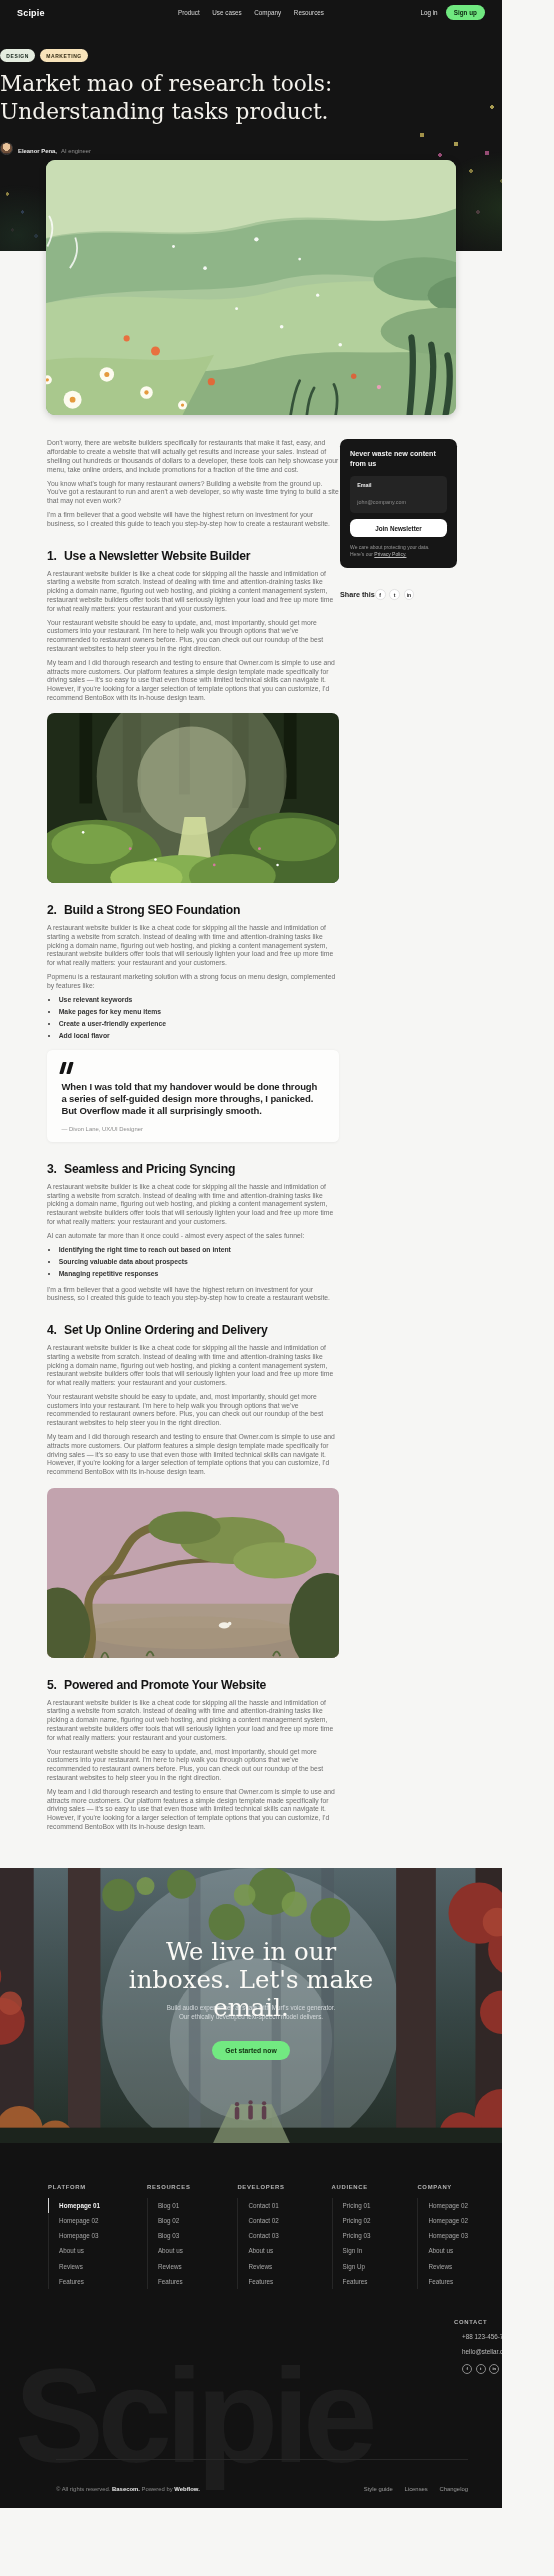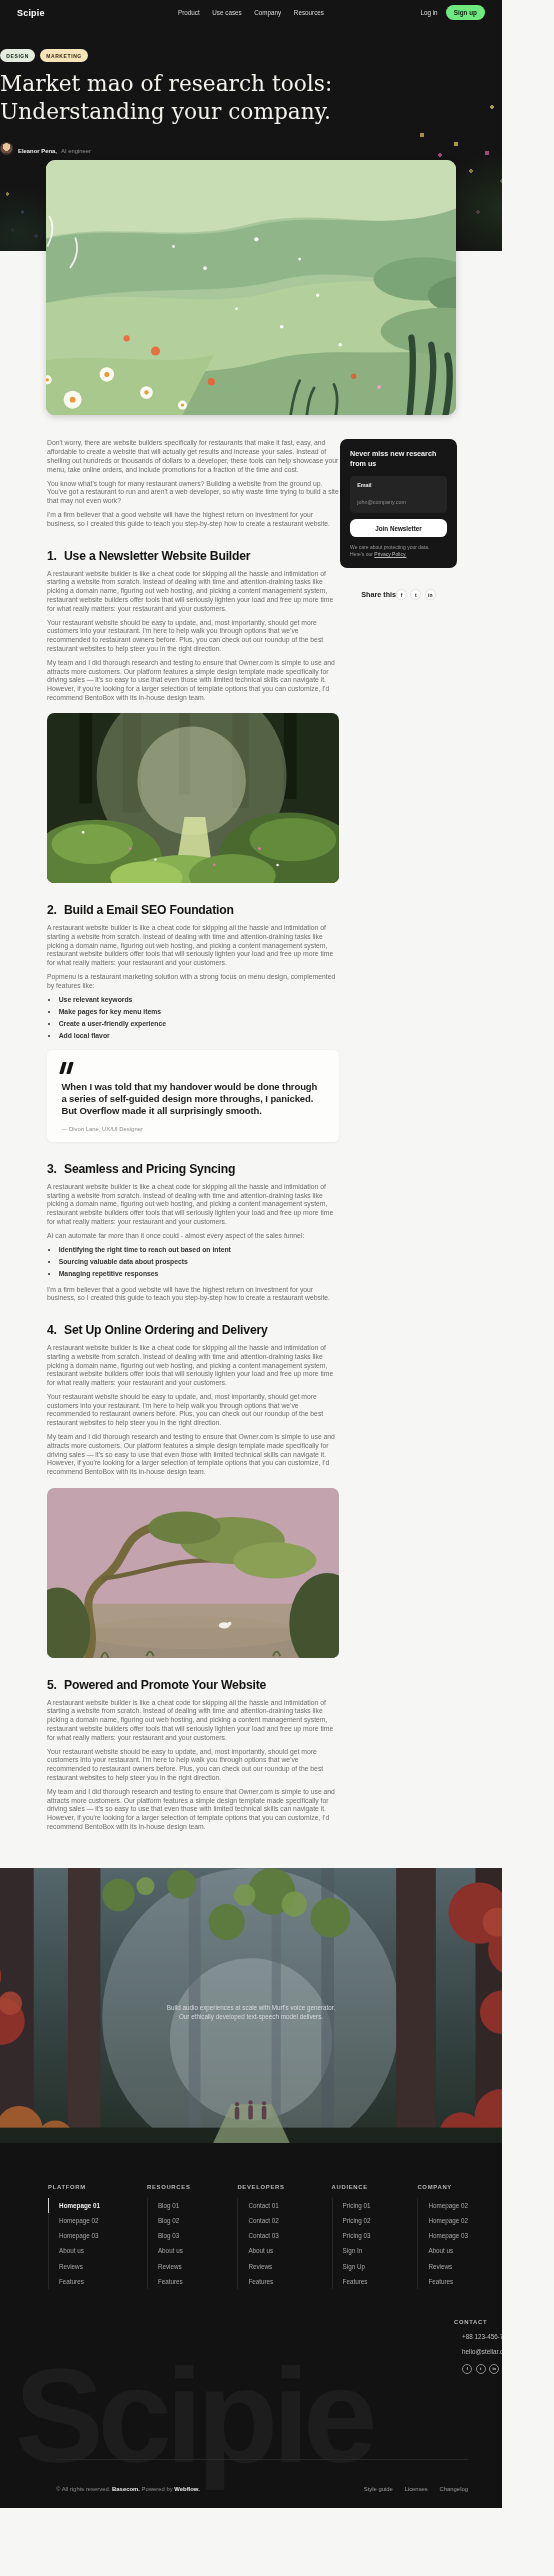--- a/index.html
+++ b/index.html
@@ -87,21 +87,21 @@
   .rail { width:117px; margin-left:auto; }
   .nl-card { background:#161616; border-radius:7.2px; padding:10px; color:#fff; }
   .nl-title { font-size:7.2px; font-weight:700; line-height:9.5px; color:#f1f1f1; margin-bottom:8.1px; }
   .email-box { background:#242424; border-radius:4.5px; padding:5.4px 7.2px 6.3px; margin-bottom:6.3px; }
   .email-label { font-size:5.4px; font-weight:700; color:#eaeaea; margin-bottom:2.7px; }
   .email-input { width:100%; background:transparent; border:none; outline:none; padding:0; font-size:5.4px; color:#cfcfcf; font-family:"Liberation Sans", sans-serif; }
   .email-input::placeholder { color:#8d8d8d; }
   .join-btn { display:block; width:100%; background:#fff; color:#121212; border:none; border-radius:6.3px; font-size:6.3px; font-weight:700; padding:5.4px 0; text-align:center; margin-bottom:7.2px; font-family:"Liberation Sans", sans-serif; }
   .fine { font-size:5px; line-height:6.8px; color:#979797; }
   .fine a { color:#bdbdbd; text-decoration:underline; }
-  .share-row { display:flex; align-items:center; justify-content:center; margin-top:21.7px; }
+  .share-row { display:flex; align-items:center; justify-content:flex-start; margin-top:21.7px; }
   .share-label { font-size:7.2px; font-weight:700; color:#1c1c1c; }
   .share-icons { display:flex; gap:3.6px; }
   .sicon { width:10.8px; height:10.8px; border-radius:50%; background:#fff; border:0.5px solid #e2e2e2; display:flex; align-items:center; justify-content:center; font-size:5px; font-weight:700; color:#232323; text-decoration:none; }
 
   
   .cta { position:relative; margin-top:31px; height:275px; overflow:hidden; }
   .cta-bg { position:absolute; inset:0; z-index:0; }
   .cta-sub { position:absolute; top:135px; left:0; right:0; text-align:center; z-index:1; font-size:6.3px; line-height:9px; color:#d5dadc; }
   .cta-content { position:relative; z-index:2; text-align:center; }
   .cta-title { font-family:"DejaVu Serif", serif; color:#fbfaf6; font-size:24.4px; line-height:28px; margin-top:70px; }
@@ -143,21 +143,21 @@
       <div class="nav-right">
         <a href="#" class="login">Log in</a>
         <a href="#" class="signup">Sign up</a>
       </div>
     </div>
     <div class="hero-inner">
       <div class="badges">
         <span class="badge badge-design">DESIGN</span>
         <span class="badge badge-marketing">MARKETING</span>
       </div>
-      <h1 class="post-title"><span>Market mao of research tools:</span><br><span>Understanding your company.</span></h1>
+      <h1 class="post-title"><span>Market mao of research tools:</span><br><span>Understanding tasks product.</span></h1>
       <div class="author-row">
         <span class="avatar"></span>
         <span><span class="author-name">Eleanor Pena,</span>
         <span class="author-role">AI engineer</span></span>
       </div>
     </div>
   </div>
 
   <div class="hero-img">
     <svg viewBox="0 0 512 283" preserveAspectRatio="xMidYMid slice" xmlns="http://www.w3.org/2000/svg">
@@ -237,21 +237,21 @@
     <circle cx="92" cy="150" r="1.6" fill="#d678a0"></circle>
     <circle cx="120" cy="162" r="1.4" fill="#ffffff"></circle>
     <circle cx="235" cy="150" r="1.6" fill="#d678a0"></circle>
     <circle cx="255" cy="168" r="1.4" fill="#ffffff"></circle>
     <circle cx="40" cy="132" r="1.4" fill="#ffffff"></circle>
     <circle cx="185" cy="168" r="1.5" fill="#d678a0"></circle>
   </svg>
 </div>
         <h2 class="aheading">
           <span class="hnum">2.</span>
-          <span>Build a Email SEO Foundation</span>
+          <span>Build a Strong SEO Foundation</span>
         </h2>
         <p class="apara">A restaurant website builder is like a cheat code for skipping all the hassle and intimidation of starting a website from scratch. Instead of dealing with time and attention-draining tasks like picking a domain name, figuring out web hosting, and picking a content management system, restaurant website builders offer tools that will seriously lighten your load and free up more time for what really matters: your restaurant and your customers.</p>
         <p class="apara">Popmenu is a restaurant marketing solution with a strong focus on menu design, complemented by features like:</p>
         <ul class="abullets">
           <li>Use relevant keywords</li>
           <li>Make pages for key menu items</li>
           <li>Create a user-friendly experience</li>
           <li>Add local flavor</li>
         </ul>
         <figure class="quote-card" style="margin: 10px 0px 11.7px;">
@@ -304,21 +304,21 @@
           <span class="hnum">5.</span>
           <span>Powered and Promote Your Website</span>
         </h2>
         <p class="apara">A restaurant website builder is like a cheat code for skipping all the hassle and intimidation of starting a website from scratch. Instead of dealing with time and attention-draining tasks like picking a domain name, figuring out web hosting, and picking a content management system, restaurant website builders offer tools that will seriously lighten your load and free up more time for what really matters: your restaurant and your customers.</p>
         <p class="apara">Your restaurant website should be easy to update, and, most importantly, should get more customers into your restaurant. I'm here to help walk you through options that we've recommended to restaurant owners before. Plus, you can check out our roundup of the best restaurant websites to help steer you in the right direction.</p>
         <p class="apara">My team and I did thorough research and testing to ensure that Owner.com is simple to use and attracts more customers. Our platform features a simple design template made specifically for driving sales — it's so easy to use that even those with limited technical skills can navigate it. However, if you're looking for a larger selection of template options that you can customize, I'd recommend BentoBox with its in-house design team.</p>
       </div>
 
     <aside class="rail">
       <div class="nl-card">
-        <div class="nl-title">Never miss new research from us</div>
+        <div class="nl-title">Never waste new content from us</div>
         <div class="email-box">
           <div class="email-label">Email</div>
           <input class="email-input" type="text" placeholder="john@company.com" style="">
         </div>
         <button class="join-btn">Join Newsletter</button>
         <div class="fine">
           <span>We care about protecting your data.</span><br>
           <span>Here's our</span>
           <a href="#">Privacy Policy.</a>
         </div>
@@ -393,20 +393,28 @@
             <circle cx="306.5" cy="260" r="2.4"></circle>
           <rect x="319" y="264" width="5" height="15" rx="2"></rect>
             <circle cx="321.5" cy="261" r="2.4"></circle>
         </g>
       </svg>
     </div>
     <div class="cta-sub">
       <span>Build audio experiences at scale with Murf's voice generator.</span><br>
       <span>Our ethically developed text-speech model delivers.</span>
     </div>
+    <div class="cta-content">
+      <div class="cta-title">
+        <div>We live in our</div>
+        <div>inboxes. Let's make</div>
+        <div>email.</div>
+      </div>
+      <div><a href="#" class="cta-btn">Get started now</a></div>
+    </div>
   </div>
 
   <footer class="footer">
     <div class="watermark">Scipie</div>
     <div class="fcols" id="footer-cols">
         <div class="fcol">
           <div class="ftitle">PLATFORM</div>
           <div class="flinks">
             <a href="#" class="flink active">Homepage 01</a>
             <a href="#" class="flink">Homepage 02</a>

